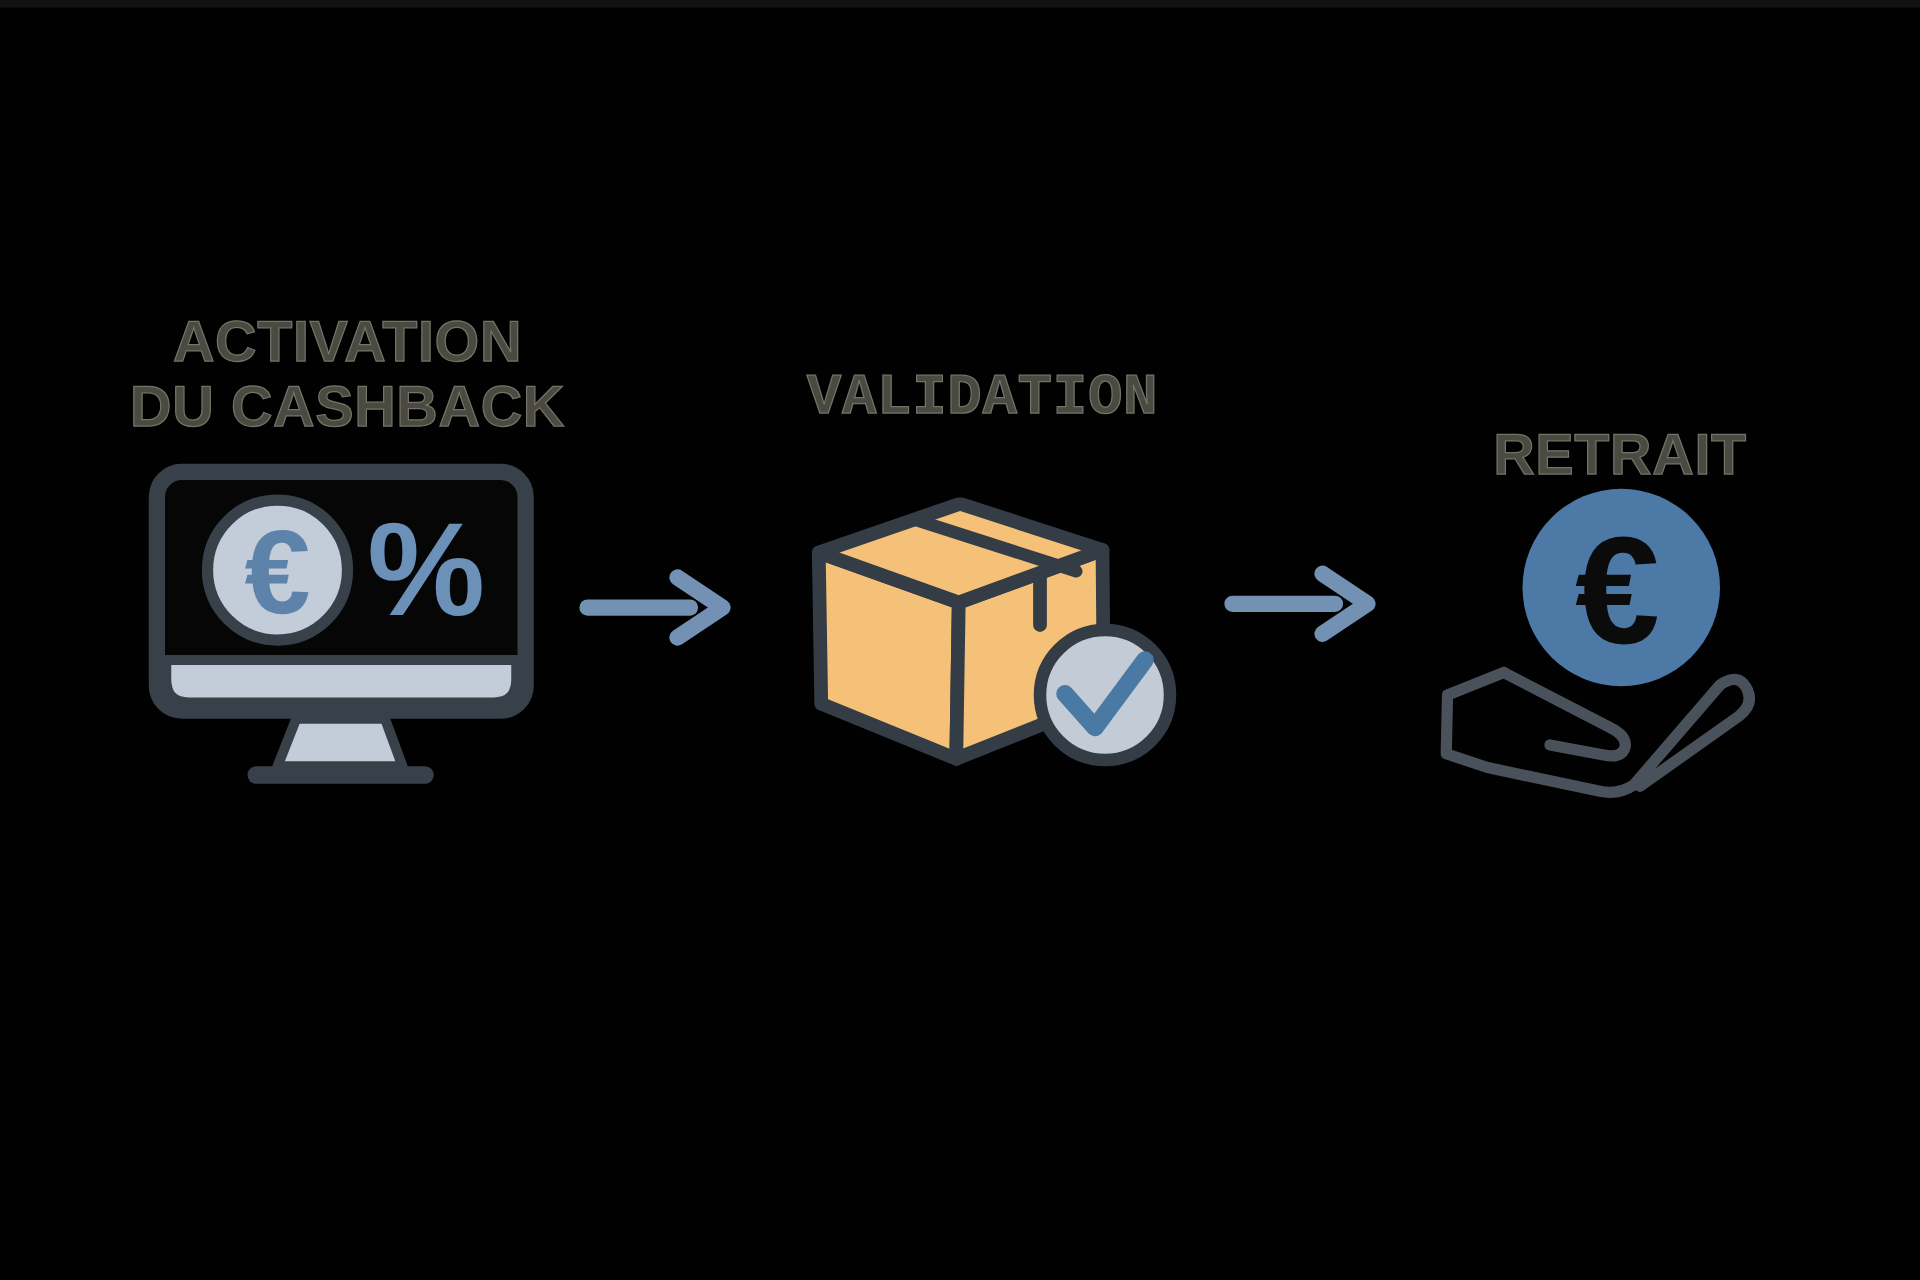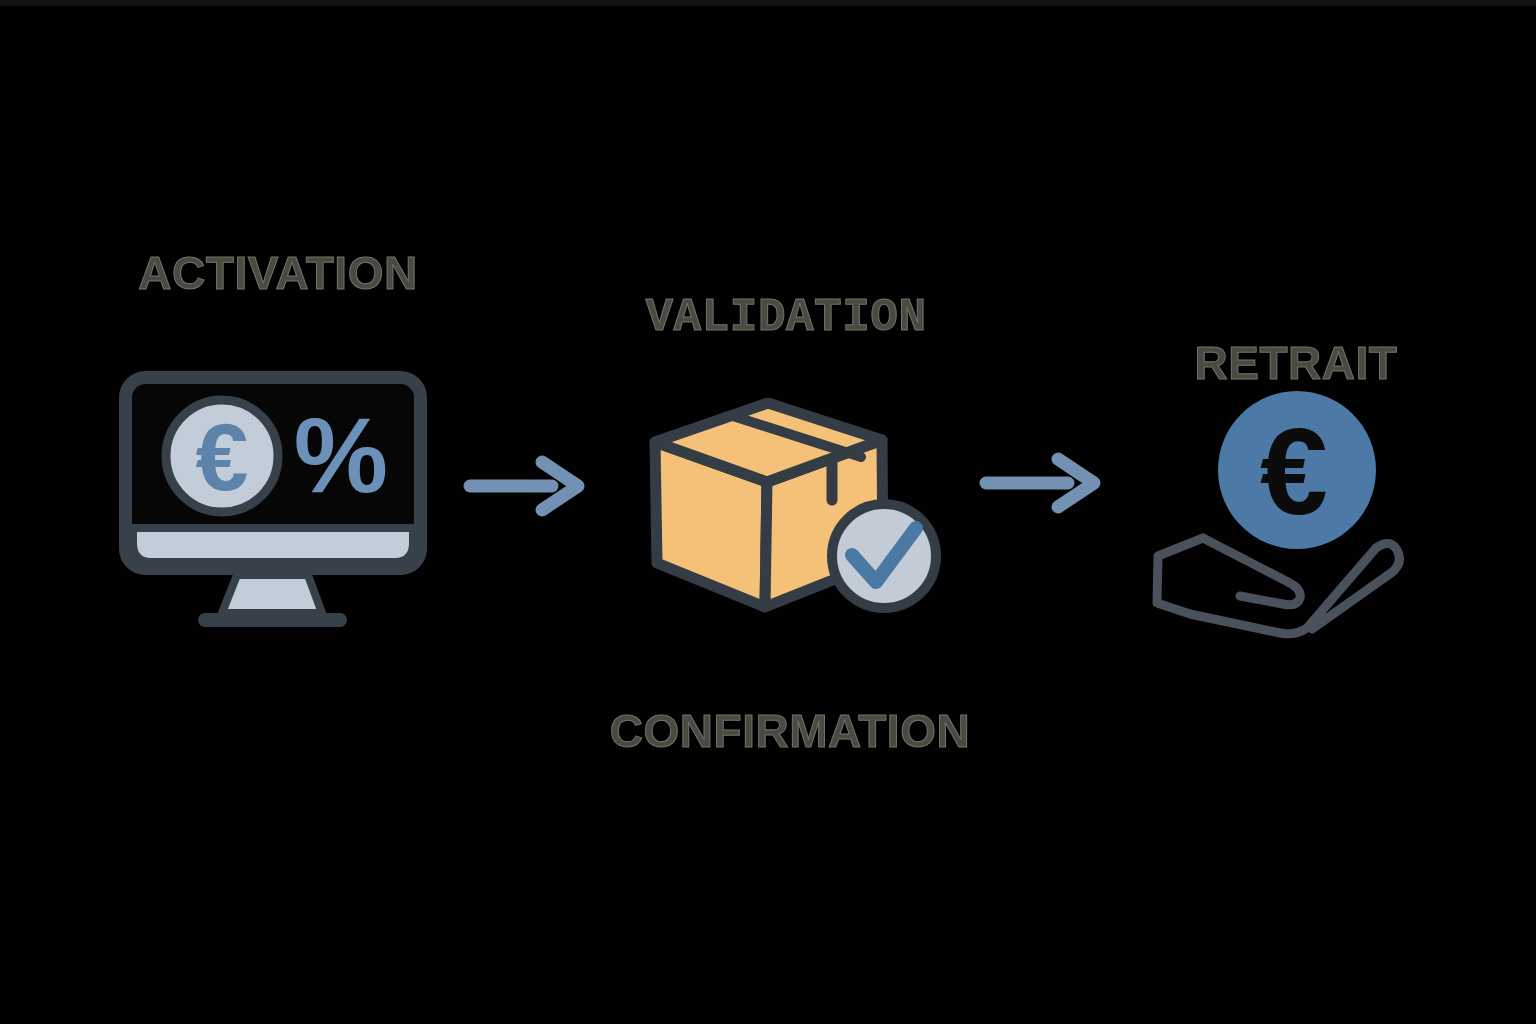--- a/index.html
+++ b/index.html
@@ -32,20 +32,21 @@
 </style>
 </head>
 <body>
 
 <div class="canvas">
   <div class="top-edge"></div>
 
   <div>
     <h2 class="heading" style="left:78px;top:209px;">
       <span>ACTIVATION</span>
+      <span>DU CASHBACK</span>
     </h2>
 
     <svg class="icon-svg" style="left:118px;top:370px;" width="310" height="262" viewBox="0 0 310 262">
 
       <rect x="7.5" y="7.5" width="295" height="191" rx="20" fill="#060606" stroke="#38414a" stroke-width="13"></rect>
 
       <path d="M 15 158 H 295 V 173 Q 295 192 277 192 H 33 Q 15 192 15 173 Z" fill="#c3cdd9" stroke="#38414a" stroke-width="8" stroke-linejoin="round"></path>
 
       <circle cx="104" cy="86" r="56" fill="#c3cdd9" stroke="#38414a" stroke-width="9"></circle>
       <text x="104" y="120" font-size="95" font-weight="bold" text-anchor="middle" fill="#5d83ab" font-family="Liberation Sans, sans-serif">€</text>
@@ -76,21 +77,20 @@
 
       <line x1="88" y1="18" x2="216" y2="59" stroke="#343d46" stroke-width="10" stroke-linecap="round"></line>
 
       <line x1="187" y1="62" x2="187" y2="102" stroke="#343d46" stroke-width="11" stroke-linecap="round"></line>
 
       <circle cx="239" cy="158" r="52" fill="#c2cbd6" stroke="#343d46" stroke-width="10"></circle>
       <path d="M 207 157 L 231 184 L 271 130" fill="none" stroke="#4a79a4" stroke-width="14" stroke-linecap="round" stroke-linejoin="round"></path>
     </svg>
 
     <h3 class="heading" style="left:590px;top:659px;">
-      <span>CONFIRMATION</span>
     </h3>
   </div>
 
   <svg class="arrow-svg" style="left:978px;top:451px;" width="125" height="64" viewBox="0 0 125 64">
     <line x1="8" y1="32" x2="90" y2="32" stroke="#7391b2" stroke-width="13" stroke-linecap="round"></line>
     <path d="M 80 8 L 116 32 L 80 56" fill="none" stroke="#7391b2" stroke-width="13" stroke-linecap="round" stroke-linejoin="round"></path>
   </svg>
 
   <div>
     <h2 class="heading" style="left:1096px;top:299px;">

